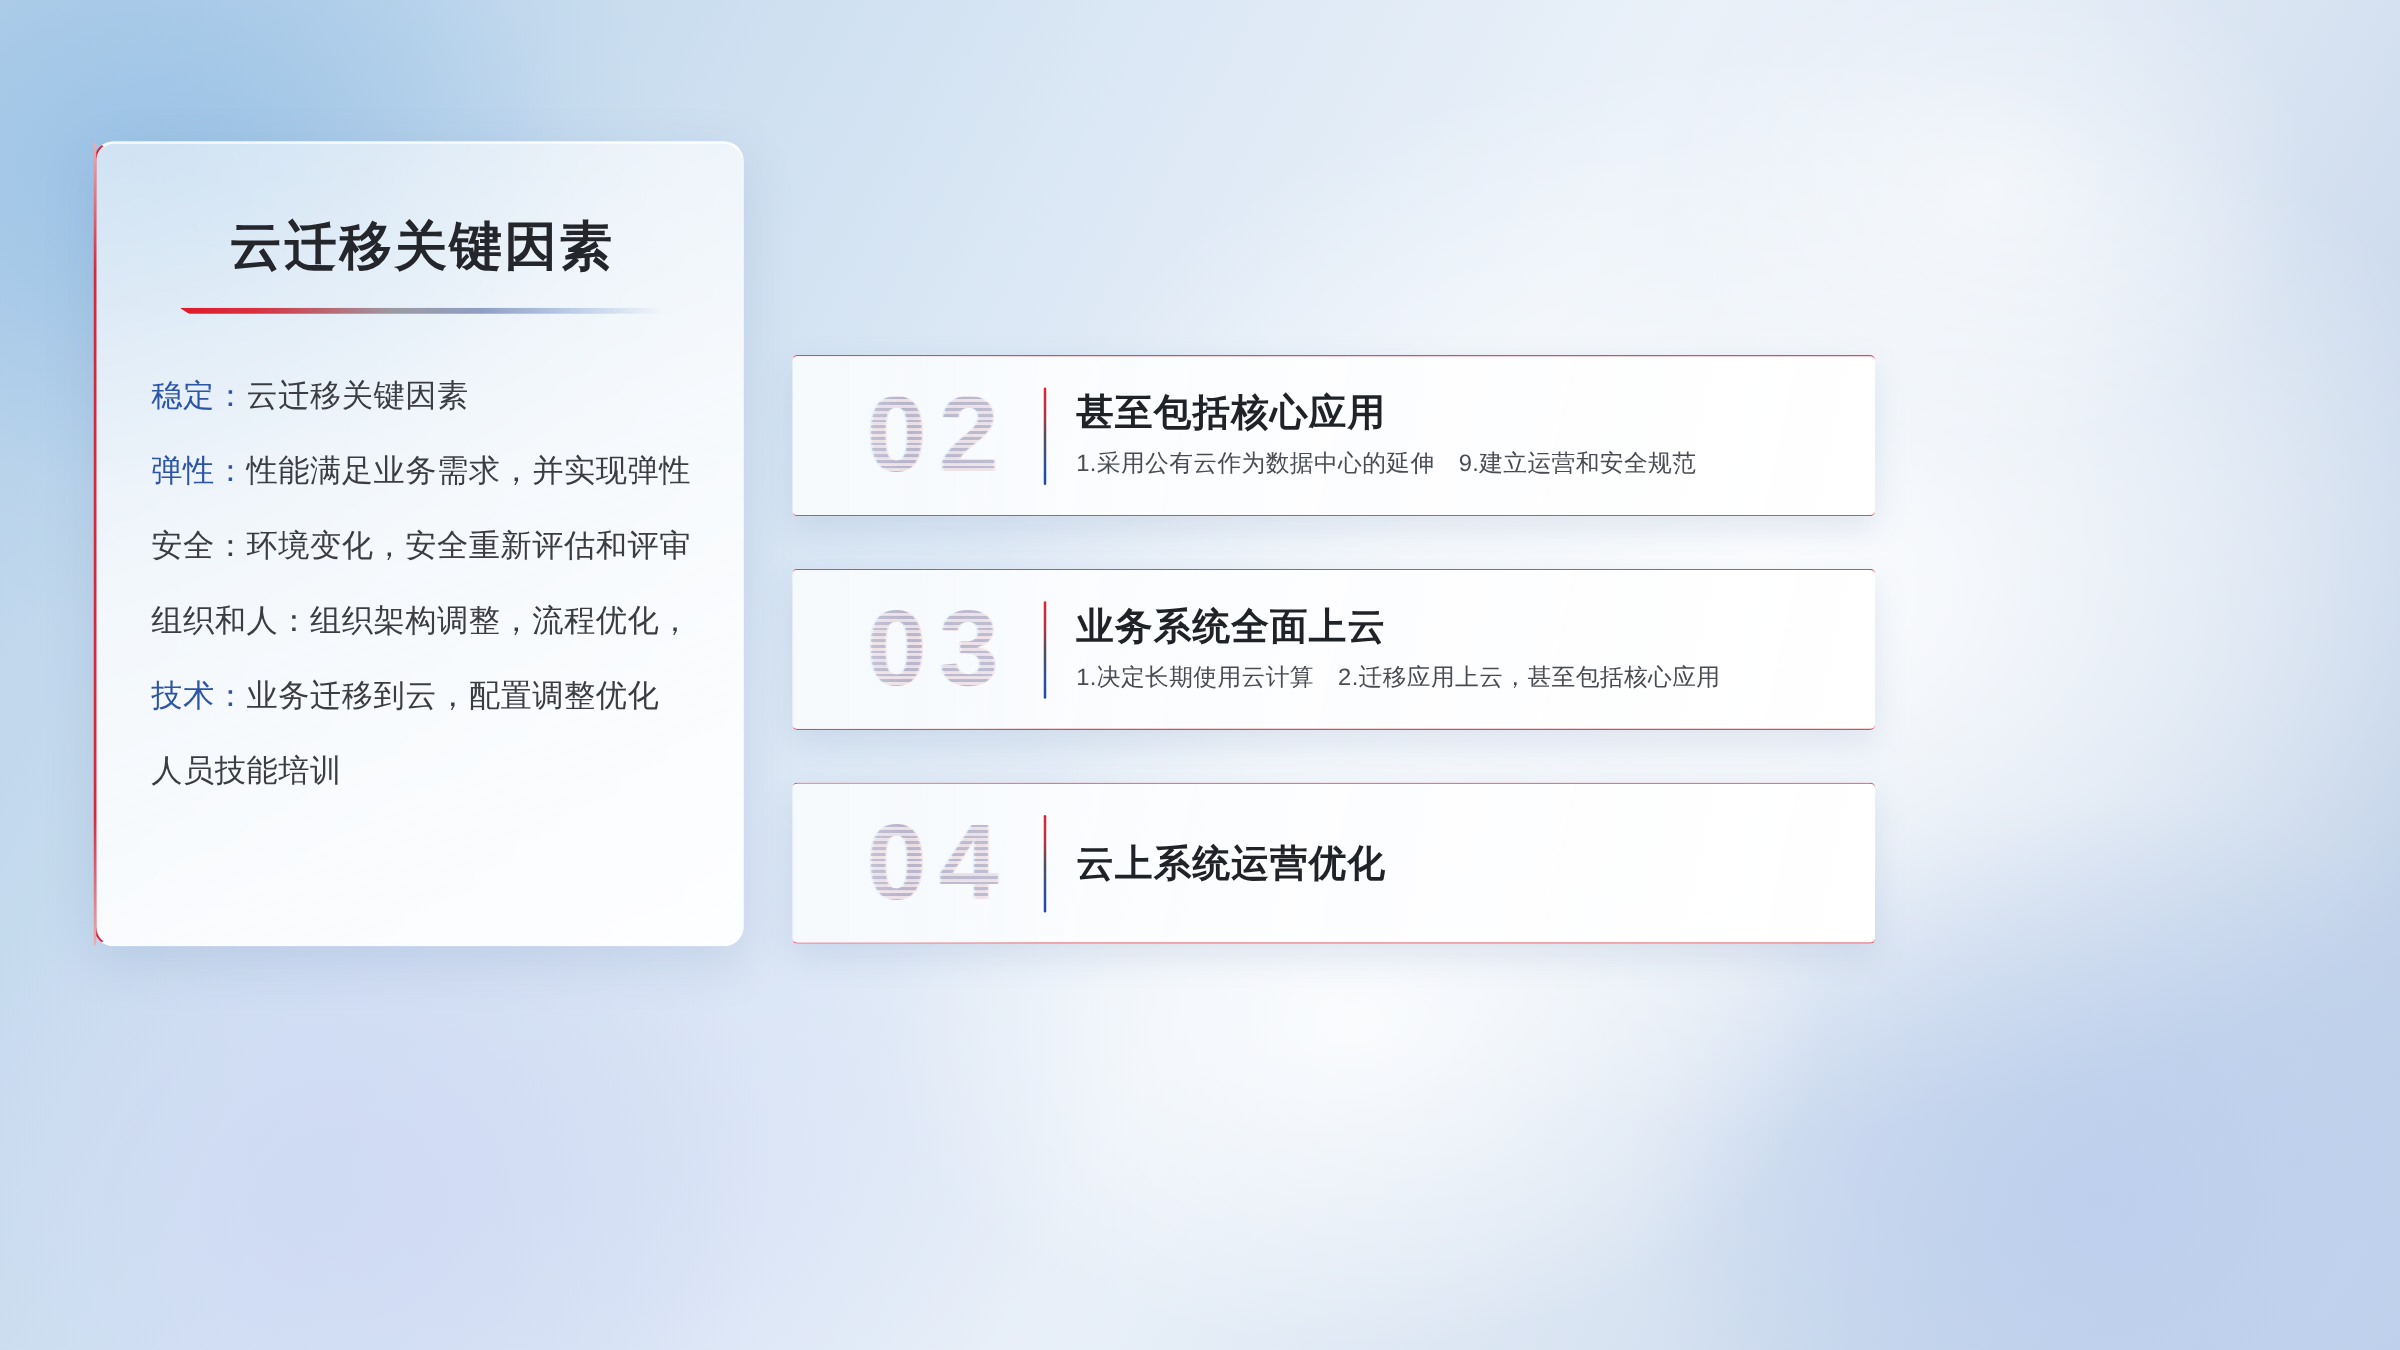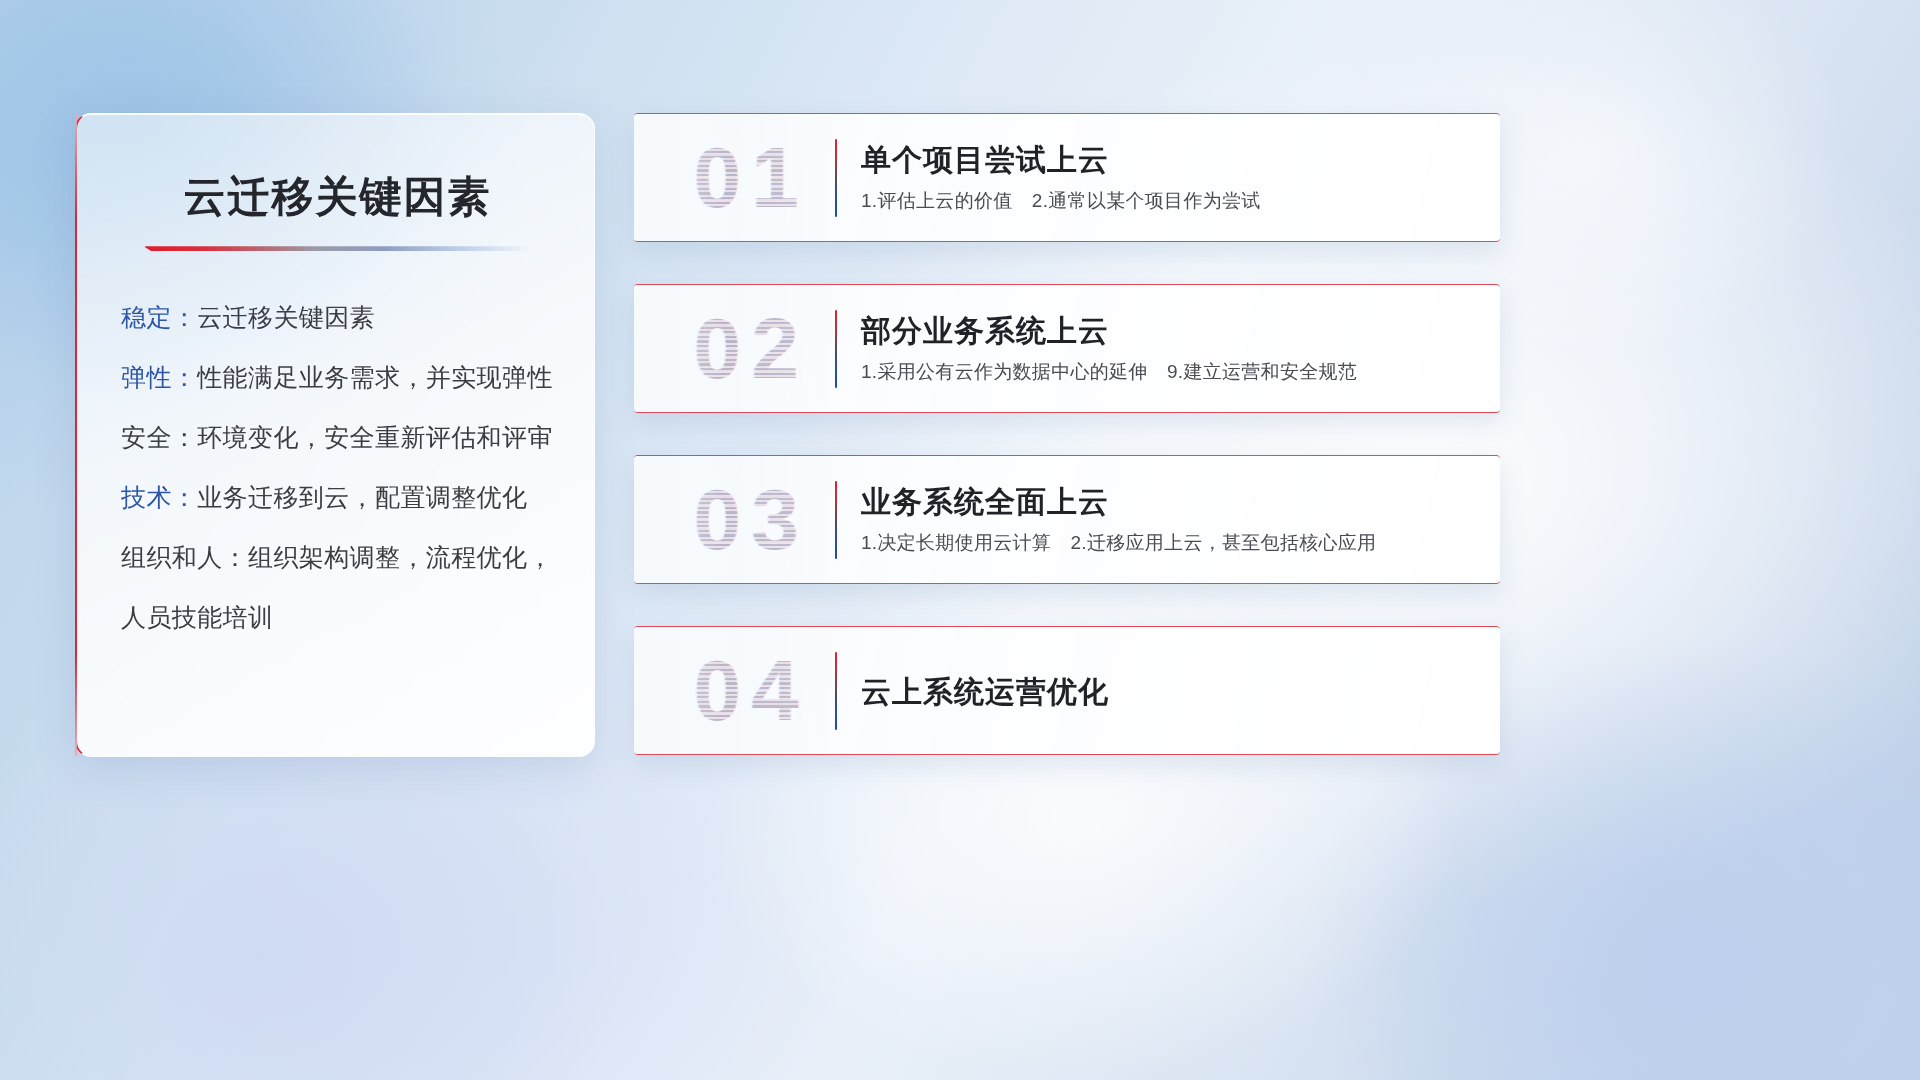--- a/index.html
+++ b/index.html
@@ -155,52 +155,42 @@
 
       <p class="factor-row">
         <span class="factor-key">弹性：</span><span class="factor-val">性能满足业务需求，并实现弹性</span>
       </p>
 
       <p class="factor-row">
         <span class="factor-key plain">安全：</span><span class="factor-val">环境变化，安全重新评估和评审</span>
       </p>
 
       <p class="factor-row">
+        <span class="factor-key plain">组织和人：</span><span class="factor-val">组织架构调整，流程优化，</span>
+      </p>
+
+      <p class="factor-row">
         <span class="factor-key">技术：</span><span class="factor-val">业务迁移到云，配置调整优化</span>
       </p>
 
       <p class="factor-row">
-        <span class="factor-key plain">组织和人：</span><span class="factor-val">组织架构调整，流程优化，</span>
-      </p>
-
-      <p class="factor-row">
         <span class="factor-key plain"></span><span class="factor-val">人员技能培训</span>
       </p>
 
     </div>
   </section>
 
-  <article class="step-card sc1">
-    <div class="step-num">
-        <span>01</span>
-      </div>
-    <div class="step-divider"></div>
-    <div class="step-body">
-      <h2 class="step-title">单个项目尝试上云</h2>
-      <p class="step-desc">1.评估上云的价值　2.通常以某个项目作为尝试</p>
-    </div>
-  </article>
 
   <article class="step-card sc2">
     <div class="step-num">
         <span>02</span>
       </div>
     <div class="step-divider"></div>
     <div class="step-body">
-      <h2 class="step-title">部分业务系统上云</h2>
+      <h2 class="step-title">甚至包括核心应用</h2>
       <p class="step-desc">1.采用公有云作为数据中心的延伸　9.建立运营和安全规范</p>
     </div>
   </article>
 
   <article class="step-card sc3">
     <div class="step-num">
         <span>03</span>
       </div>
     <div class="step-divider"></div>
     <div class="step-body">

